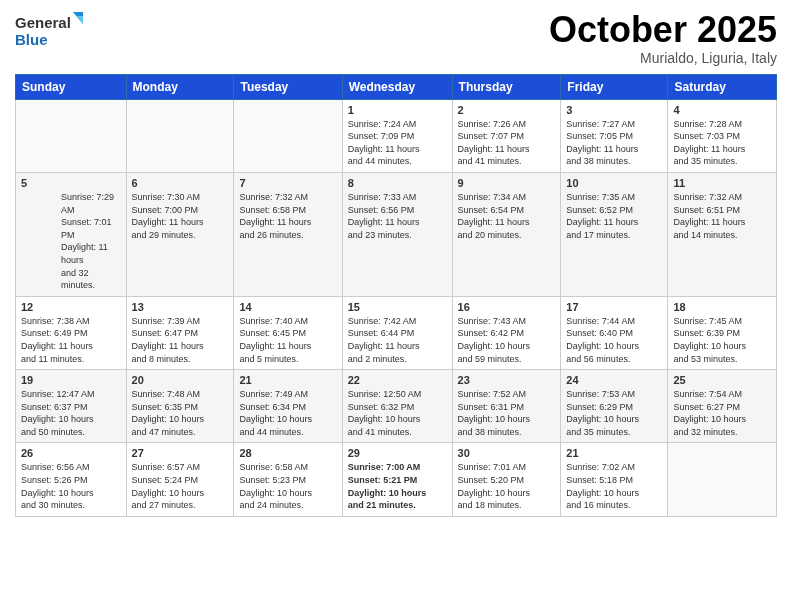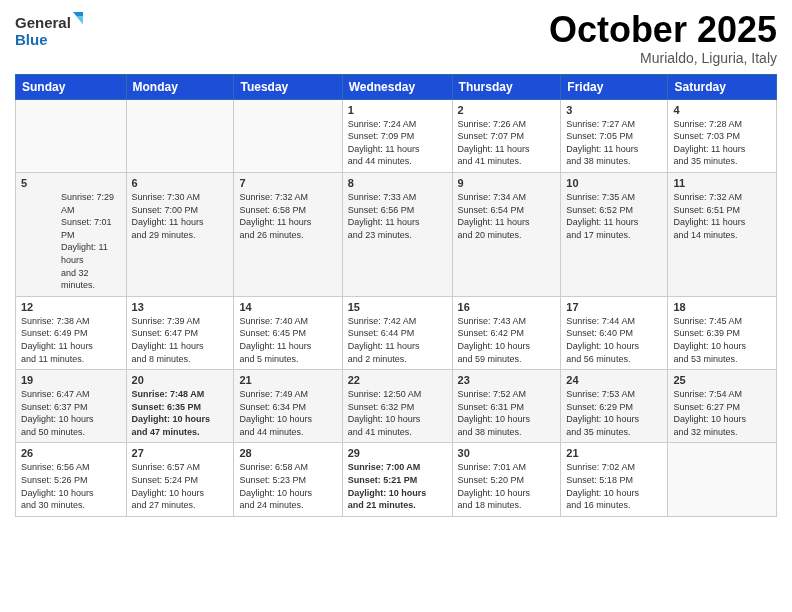--- a/index.html
+++ b/index.html
@@ -243,28 +243,28 @@
             <div class="day-number">18</div>
             <div class="day-info" style="white-space: pre-line;">Sunrise: 7:45 AM
 Sunset: 6:39 PM
 Daylight: 10 hours
 and 53 minutes.</div>
           </td>
         </tr>
         <tr class="row-shaded">
           <td>
             <div class="day-number">19</div>
-            <div class="day-info" style="white-space: pre-line;">Sunrise: 6:47 AM
+            <div class="day-info" style="white-space: pre-line;">Sunrise: 12:47 AM
 Sunset: 6:37 PM
 Daylight: 10 hours
 and 50 minutes.</div>
           </td>
           <td>
             <div class="day-number">20</div>
-            <div class="day-info" style="white-space: pre-line; font-weight: bold;">Sunrise: 7:48 AM
+            <div class="day-info" style="white-space: pre-line;">Sunrise: 7:48 AM
 Sunset: 6:35 PM
 Daylight: 10 hours
 and 47 minutes.</div>
           </td>
           <td>
             <div class="day-number">21</div>
             <div class="day-info" style="white-space: pre-line;">Sunrise: 7:49 AM
 Sunset: 6:34 PM
 Daylight: 10 hours
 and 44 minutes.</div>

